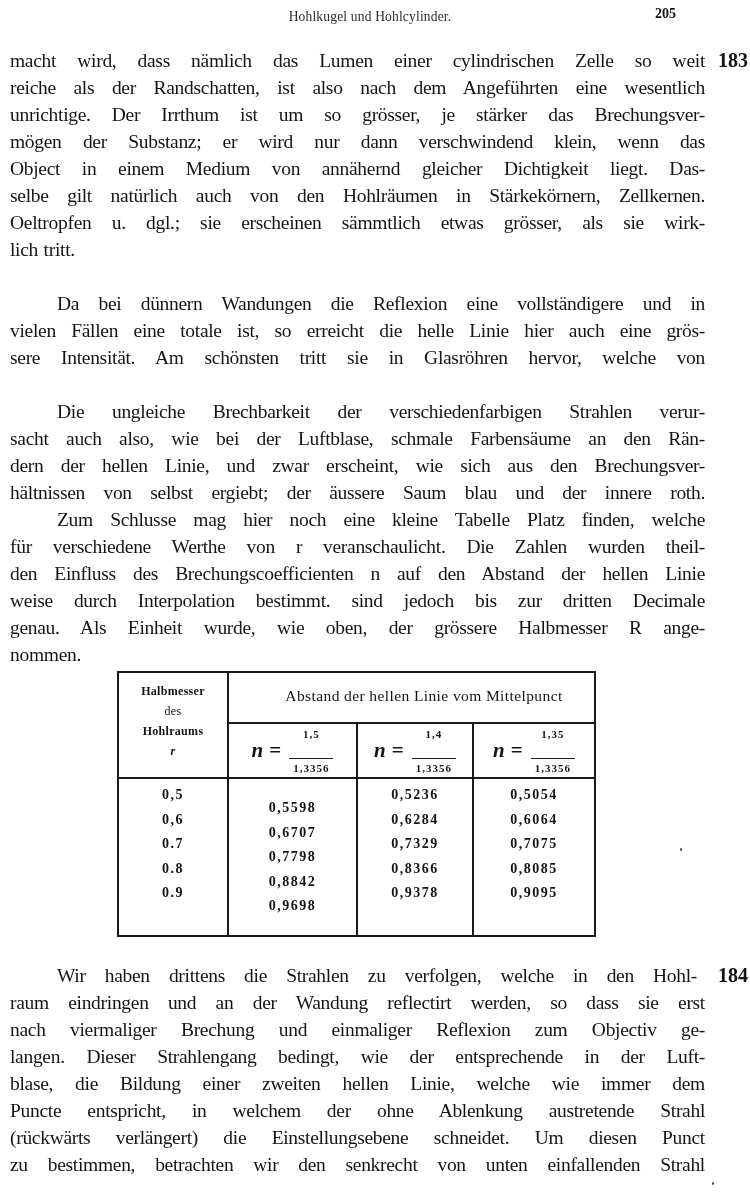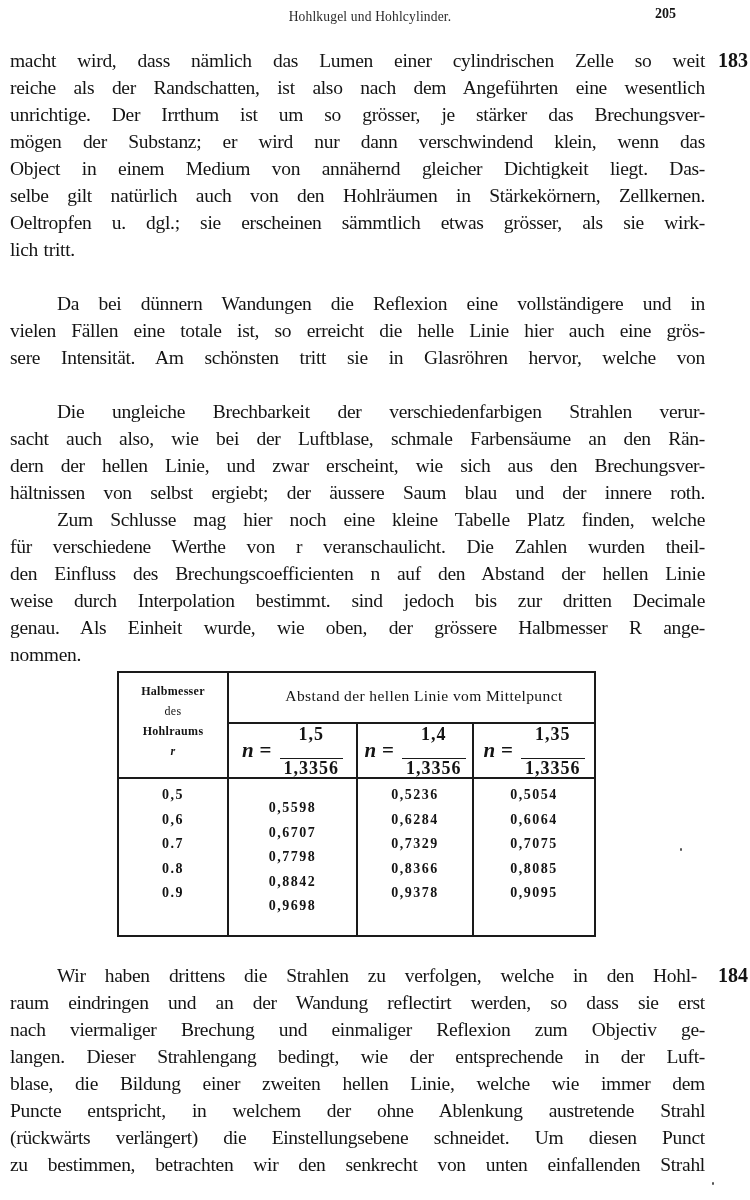--- a/index.html
+++ b/index.html
@@ -44,21 +44,21 @@
   .t-head-text {
     font-size: 12px; font-weight: bold; text-align: center; line-height: 20px;
     letter-spacing: 0.3px;
   }
   .t-span-title {
     font-size: 15.5px; text-align: center; letter-spacing: 0.4px;
   }
   .frac-cell { display: flex; align-items: center; justify-content: center; }
   .n-eq { font-size: 21px; font-style: italic; font-weight: bold; margin-right: 8px; }
   .n-eq .eq { font-style: normal; margin-left: 6px; }
-  .frac { display: inline-flex; flex-direction: column; align-items: center; font-weight: bold; font-size: 18px; letter-spacing: 1px; }
+  .frac { display: inline-flex; flex-direction: column; align-items: center; font-weight: bold; font-size: 11px; letter-spacing: 1px; }
   .frac .num { padding: 0 4px 1px 4px; line-height: 14px; }
   .frac .den { border-top: 1.5px solid #1a1a1a; padding: 2px 4px 0 4px; line-height: 14px; margin-top: 16px; }
   .t-col { position: absolute; top: 107px; text-align: center; }
   .t-val {
     height: 24.5px; line-height: 24.5px; font-size: 14px; font-weight: bold;
     letter-spacing: 1.5px;
   }
   .r-italic { font-style: italic; }
   .speck { position: absolute; width: 2px; height: 3px; background: #555; border-radius: 1px; }
 </style>

